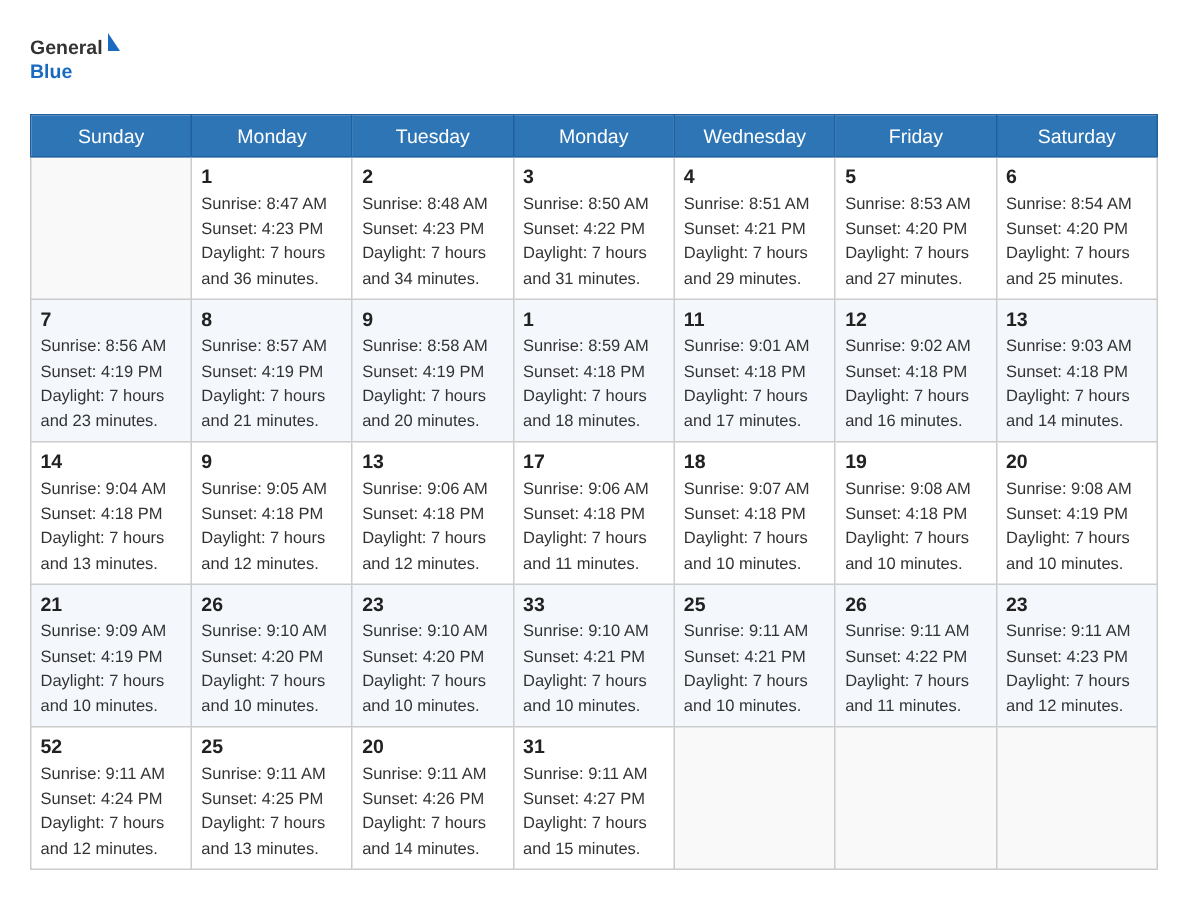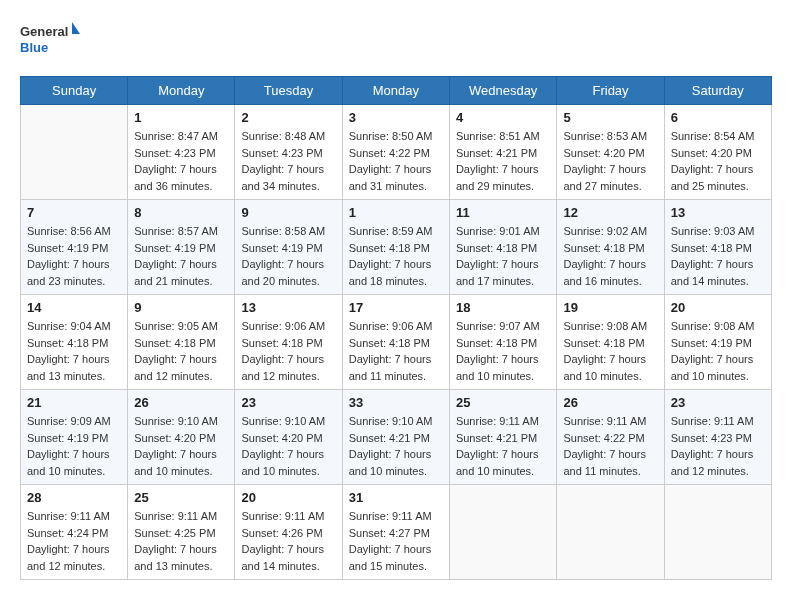--- a/index.html
+++ b/index.html
@@ -216,21 +216,21 @@
           <span class="day-num">26</span>
           <div class="day-info">Sunrise: 9:11 AM<br>Sunset: 4:22 PM<br>Daylight: 7 hours<br>and 11 minutes.</div>
         </td>
         <td>
           <span class="day-num">23</span>
           <div class="day-info">Sunrise: 9:11 AM<br>Sunset: 4:23 PM<br>Daylight: 7 hours<br>and 12 minutes.</div>
         </td>
       </tr>
       <tr>
         <td>
-          <span class="day-num">28</span>
+          <span class="day-num">52</span>
           <div class="day-info">Sunrise: 9:11 AM<br>Sunset: 4:24 PM<br>Daylight: 7 hours<br>and 12 minutes.</div>
         </td>
         <td>
           <span class="day-num">25</span>
           <div class="day-info">Sunrise: 9:11 AM<br>Sunset: 4:25 PM<br>Daylight: 7 hours<br>and 13 minutes.</div>
         </td>
         <td>
           <span class="day-num">20</span>
           <div class="day-info">Sunrise: 9:11 AM<br>Sunset: 4:26 PM<br>Daylight: 7 hours<br>and 14 minutes.</div>
         </td>

